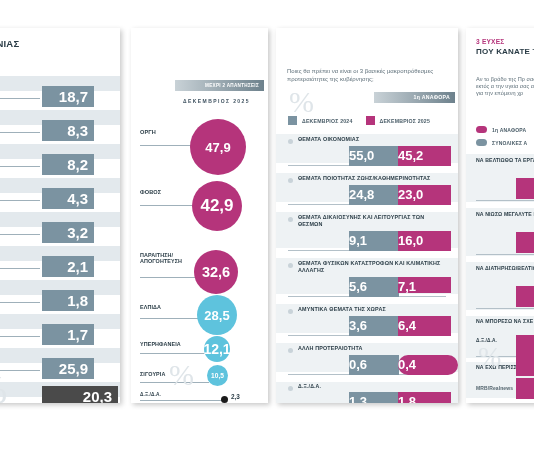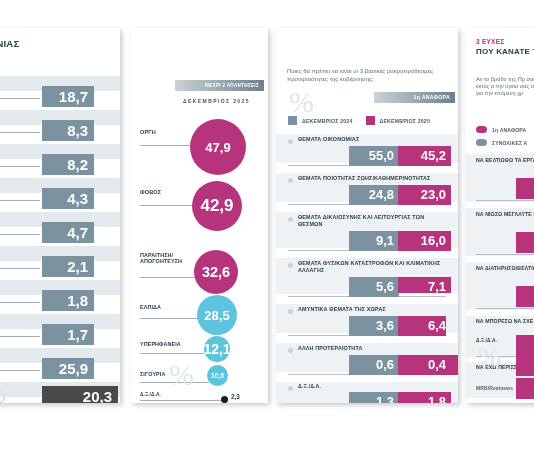--- a/index.html
+++ b/index.html
@@ -67,21 +67,21 @@
   .bub-mag{background:#b5347b;}
   .bub-cyan{background:#5ec3dd;}
   .dot{position:absolute;width:7px;height:7px;border-radius:50%;background:#1b1b1b;}
   .dq{position:absolute;color:#2b3d47;font-weight:bold;}
 
   
   .p3band{position:absolute;left:0;background:#eef2f4;}
   .p3bullet{position:absolute;width:5px;height:5px;border-radius:50%;background:#c9d3d9;}
   .p3lab{position:absolute;color:#2b3d47;font-weight:bold;letter-spacing:.15px;line-height:1.25;}
   .p3rule{position:absolute;height:1px;background:#b3c0c8;}
-  .p3v{position:absolute;color:#ffffff;font-weight:bold;text-align:right;}
+  .p3v{position:absolute;color:#ffffff;font-weight:bold;}
   .p3v.g{background:#7b93a1;}
   .p3v.m{background:#b5347b;}
 
   
   .p4lab{position:absolute;color:#2b3d47;font-weight:bold;line-height:1.2;letter-spacing:.1px;}
   .p4rule{position:absolute;height:1px;background:#b3c0c8;}
   .p4v{position:absolute;color:#ffffff;font-weight:bold;background:#b5347b;text-align:right;}
   .p4band{position:absolute;left:0;background:#eef2f4;}
   .credit{position:absolute;color:#55666f;font-weight:bold;letter-spacing:.1px;}
 </style>
@@ -112,21 +112,21 @@
         <div class="p1val" style="left:100px;top:126px;width:46px;height:21px;line-height:21px;font-size:15px;padding-right:6px;">8,2</div>
 
         <div class="p1band" style="top:150px;width:178px;"></div>
 
         <div class="p1rule" style="left:12px;top:172px;width:86px;"></div>
         <div class="p1val" style="left:100px;top:160px;width:46px;height:21px;line-height:21px;font-size:15px;padding-right:6px;">4,3</div>
 
         <div class="p1band" style="top:184px;width:178px;"></div>
 
         <div class="p1rule" style="left:12px;top:206px;width:86px;"></div>
-        <div class="p1val" style="left:100px;top:194px;width:46px;height:21px;line-height:21px;font-size:15px;padding-right:6px;">4,7</div>
+        <div class="p1val" style="left:100px;top:194px;width:46px;height:21px;line-height:21px;font-size:15px;padding-right:6px;">3,2</div>
 
         <div class="p1band" style="top:218px;width:178px;"></div>
 
         <div class="p1rule" style="left:12px;top:240px;width:86px;"></div>
         <div class="p1val" style="left:100px;top:228px;width:46px;height:21px;line-height:21px;font-size:15px;padding-right:6px;">2,1</div>
 
         <div class="p1band" style="top:252px;width:178px;"></div>
 
         <div class="p1rule" style="left:12px;top:274px;width:86px;"></div>
         <div class="p1val" style="left:100px;top:262px;width:46px;height:21px;line-height:21px;font-size:15px;padding-right:6px;">1,8</div>
@@ -233,28 +233,28 @@
         <div class="p3lab" style="left:22px;top:232px;width:146px;font-size:5.4px;">ΘΕΜΑΤΑ ΦΥΣΙΚΩΝ ΚΑΤΑΣΤΡΟΦΩΝ ΚΑΙ ΚΛΙΜΑΤΙΚΗΣ ΑΛΛΑΓΗΣ</div>
         <div class="p3rule" style="left:12px;top:268px;width:158px;"></div>
         <div class="p3v g" style="left:73px;top:249px;width:45px;height:20px;line-height:20px;font-size:13px;padding-right:5px;">5,6</div>
         <div class="p3v m" style="left:122px;top:249px;width:48px;height:16px;line-height:20px;font-size:13px;padding-right:5px;">7,1</div>
 
         <div class="p3band" style="top:276px;width:182px;height:29px;"></div>
         <div class="p3bullet" style="left:12px;top:281px;"></div>
         <div class="p3lab" style="left:22px;top:278px;width:148px;font-size:5.4px;">ΑΜΥΝΤΙΚΑ ΘΕΜΑΤΑ ΤΗΣ ΧΩΡΑΣ</div>
         <div class="p3rule" style="left:12px;top:307px;width:158px;"></div>
         <div class="p3v g" style="left:73px;top:288px;width:45px;height:20px;line-height:20px;font-size:13px;padding-right:5px;">3,6</div>
-        <div class="p3v m" style="left:122px;top:288px;width:48px;height:20px;line-height:20px;font-size:13px;">6,4</div>
+        <div class="p3v m" style="left:122px;top:288px;width:48px;height:20px;line-height:20px;font-size:13px;padding-right:5px;">6,4</div>
 
         <div class="p3band" style="top:315px;width:182px;height:29px;"></div>
         <div class="p3bullet" style="left:12px;top:320px;"></div>
         <div class="p3lab" style="left:22px;top:317px;width:148px;font-size:5.4px;">ΑΛΛΗ ΠΡΟΤΕΡΑΙΟΤΗΤΑ</div>
         <div class="p3rule" style="left:12px;top:346px;width:158px;"></div>
         <div class="p3v g" style="left:73px;top:327px;width:45px;height:20px;line-height:20px;font-size:13px;padding-right:5px;">0,6</div>
-        <div class="p3v m" style="left:122px;top:327px;width:48px;height:20px;line-height:20px;font-size:13px;padding-right:12px;">0,4</div>
+        <div class="p3v m" style="left:122px;top:327px;width:48px;height:20px;line-height:20px;font-size:13px;padding-right:12px;border-radius:10px;">0,4</div>
 
         <div class="p3band" style="top:354px;width:182px;height:28px;"></div>
         <div class="p3bullet" style="left:12px;top:358px;"></div>
         <div class="p3lab" style="left:22px;top:355px;width:148px;font-size:5.2px;">Δ.Ξ./Δ.Α.</div>
         <div class="p3v g" style="left:73px;top:364px;width:45px;height:20px;line-height:20px;font-size:13px;padding-right:5px;">1,3</div>
         <div class="p3v m" style="left:122px;top:364px;width:48px;height:20px;line-height:20px;font-size:13px;padding-right:5px;">1,8</div>
       </div>
     </div>
   </div>
 

